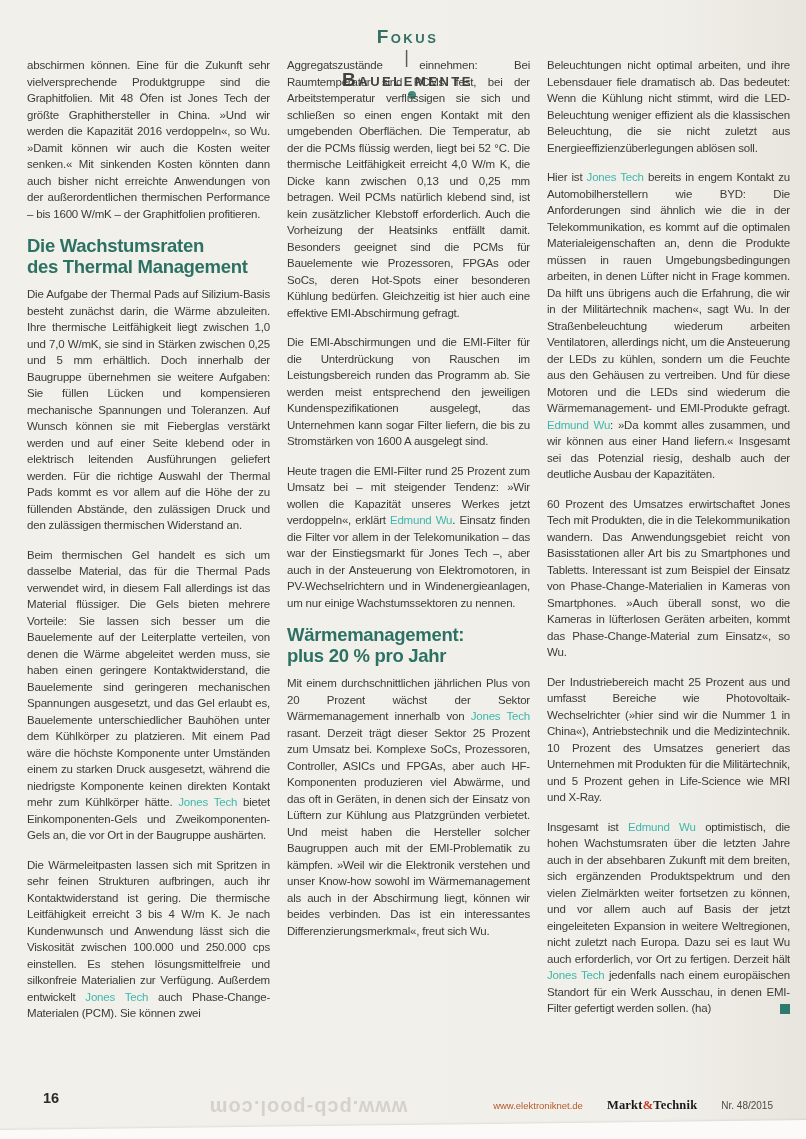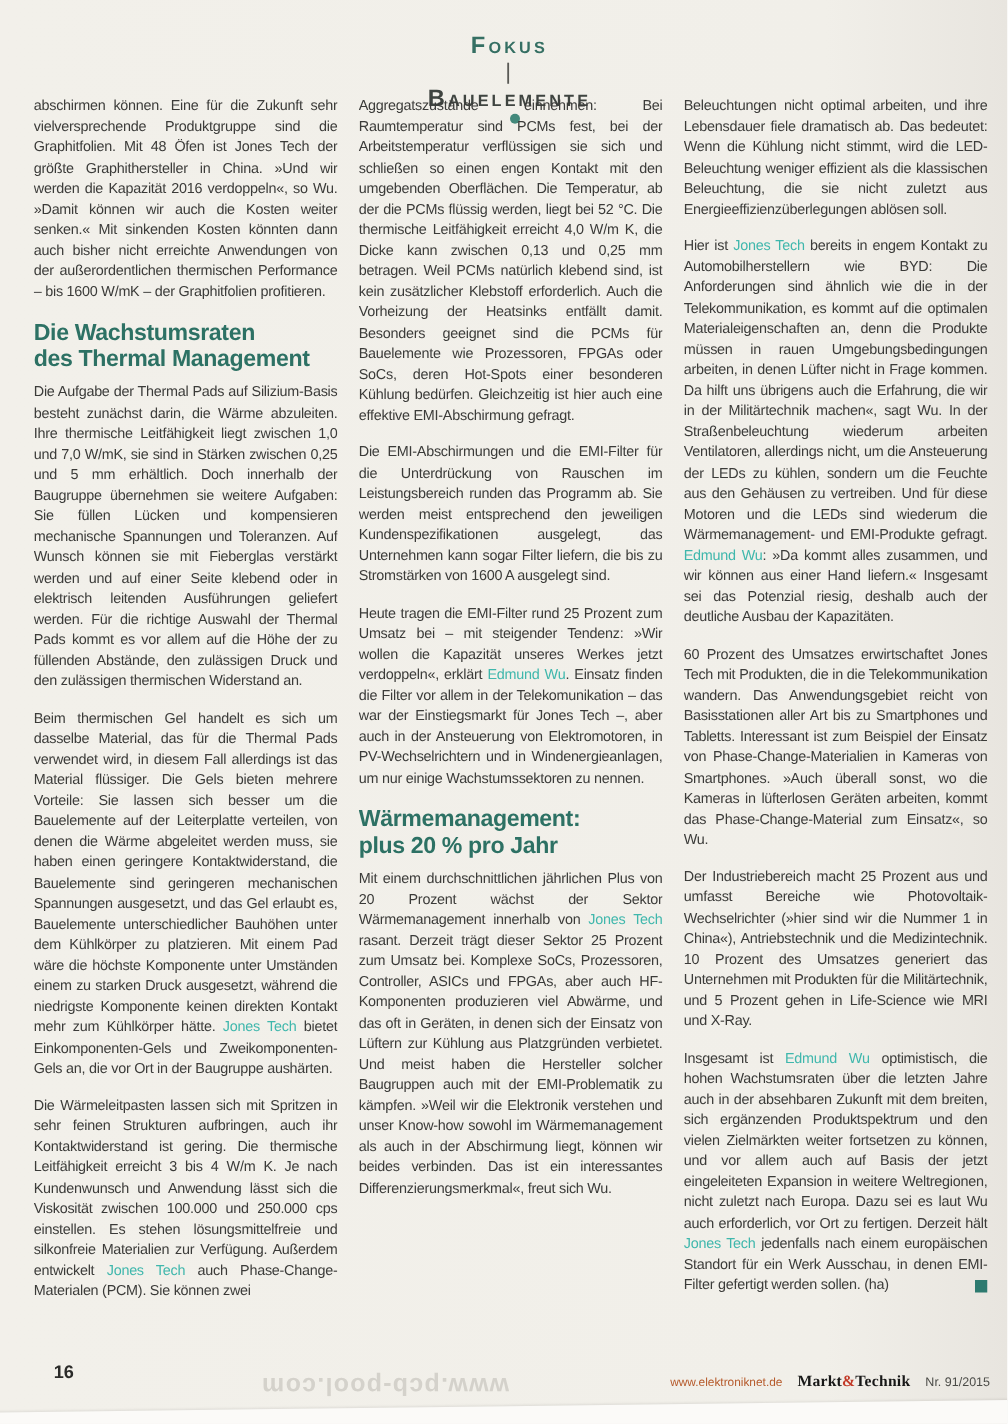--- a/index.html
+++ b/index.html
@@ -31,21 +31,21 @@
   .hdr .dot{
     width:8px;height:8px;border-radius:50%;background:#43897b;
     margin-left:9px;flex:0 0 auto;
   }
   .hdr .rule{
     flex:1 1 auto;height:1px;background:#6a6a66;margin-left:2px;
   }
   
   .cols{
     position:absolute;top:57px;left:27px;width:763px;height:1028px;
-    display:flex;gap:17px;margin-top:20px;
+    display:flex;gap:17px;
   }
   .col{
     width:243px;height:1028px;overflow:hidden;
     text-align:justify;
     font-size:11.5px;line-height:16.5px;letter-spacing:-0.2px;
     hyphens:auto;
   }
   .col p{margin:0 0 13px 0;}
   .col h2{
     font-size:18.5px;line-height:21px;font-weight:bold;color:#2d7164;
@@ -63,22 +63,22 @@
     font-weight:bold;font-size:20px;letter-spacing:1px;
     color:#bdbab3;opacity:.55;
     text-align:center;
   }
   
   .pageno{
     position:absolute;left:43px;top:1090px;
     font-size:14.5px;font-weight:bold;color:#2b2b29;
   }
   .credits{
-    position:absolute;right:14px;top:1098px;
-    display:flex;align-items:baseline;gap:12px;white-space:nowrap;
+    position:absolute;right:33px;top:1098px;
+    display:flex;align-items:baseline;gap:24px;white-space:nowrap;
   }
   .credits .site{font-size:9.5px;color:#b65a2b;}
   .credits .mag{
     font-family:"Liberation Serif",serif;font-weight:bold;
     font-size:12.5px;color:#181818;letter-spacing:.2px;
   }
   .credits .mag .amp{color:#c23a28;}
   .credits .issue{font-size:10px;color:#4c4c48;}
   
   .paper-edge{
@@ -124,18 +124,18 @@
       </div>
     </div>
 
   <div class="wm">www.pcb-pool.com</div>
 
   <span class="pageno">16</span>
 
   <div class="credits">
     <span class="site">www.elektroniknet.de</span>
     <span class="mag"><span>Markt</span><span class="amp">&amp;</span><span>Technik</span></span>
-    <span class="issue">Nr. 91/2015</span>
+    <span class="issue">Nr. 48/2015</span>
   </div>
 
   <div class="paper-edge"></div>
 
 </div>
 
 </body></html>

